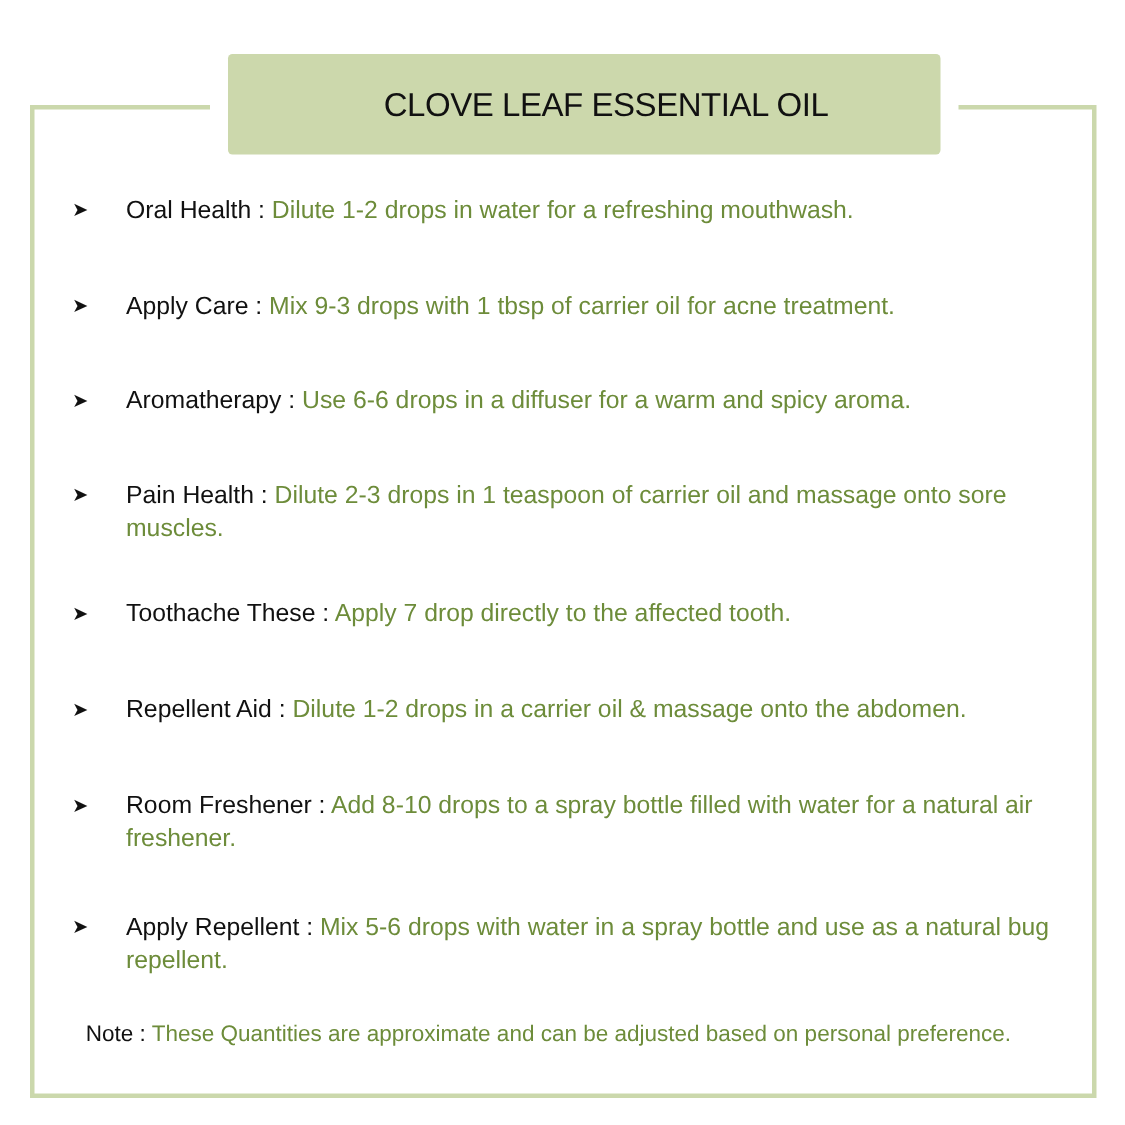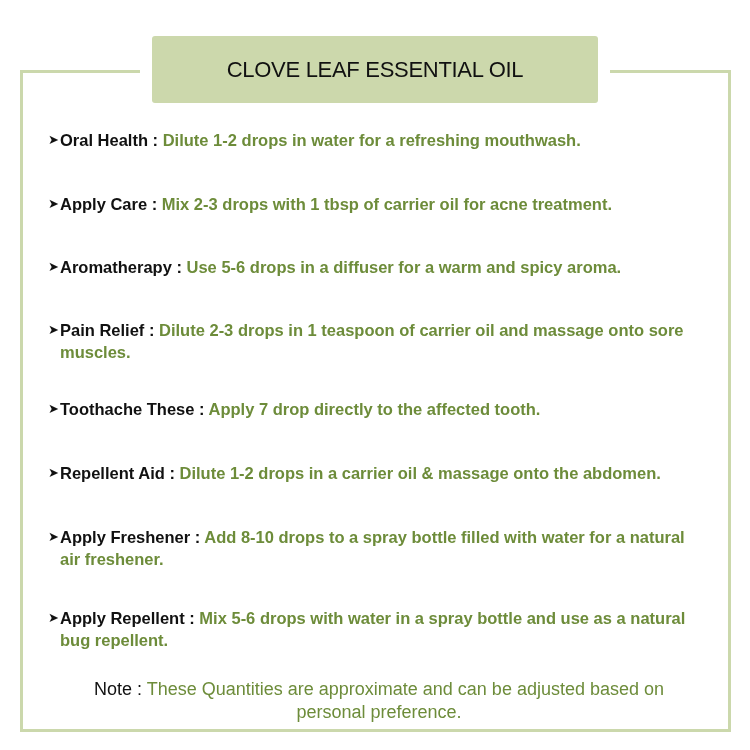--- a/index.html
+++ b/index.html
@@ -30,20 +30,21 @@
       width: 446px;
       height: 67px;
       background: #ccd8ac;
       border-radius: 3px;
       display: flex;
       flex-direction: column;
       align-items: center;
       justify-content: center;
       z-index: 2;
       box-shadow: 0 0 0 12px #ffffff;
+      padding-left: 29px;
     }
     .title-line {
       font-size: 22px;
       line-height: 26px;
       color: #111111;
       letter-spacing: -0.3px;
       text-align: center;
     }
     .item {
       position: absolute;
@@ -54,37 +55,36 @@
     }
     .bullet {
       position: absolute;
       left: 0;
       top: 0;
       color: #111111;
       font-size: 13px;
       line-height: 22px;
     }
     .item-text {
-      margin-left: 12px;
+      margin-left: 36px;
       display: block;
-      font-weight: bold;
     }
     .label {
       color: #111111;
     }
     .desc {
       color: #6d8c3a;
     }
     .note {
       position: absolute;
-      left: 64px;
+      left: 44px;
       width: 630px;
       top: 678px;
-      text-align: center;
-      font-size: 18px;
+      text-align: right;
+      font-size: 15px;
       line-height: 23px;
     }
     .note .label { color: #111111; }
     .note .desc { color: #6d8c3a; }
   </style>
 </head>
 <body>
 
 <div class="frame"></div>
 
@@ -95,56 +95,56 @@
 <div class="item" style="top:129px;">
   <span class="bullet">➤</span>
   <span class="item-text">
     <span class="label">Oral Health : </span><span class="desc">Dilute 1-2 drops in water for a refreshing mouthwash.</span>
   </span>
 </div>
 
 <div class="item" style="top:193px;">
   <span class="bullet">➤</span>
   <span class="item-text">
-    <span class="label">Apply Care : </span><span class="desc">Mix 2-3 drops with 1 tbsp of carrier oil for acne treatment.</span>
+    <span class="label">Apply Care : </span><span class="desc">Mix 9-3 drops with 1 tbsp of carrier oil for acne treatment.</span>
   </span>
 </div>
 
 <div class="item" style="top:256px;">
   <span class="bullet">➤</span>
   <span class="item-text">
-    <span class="label">Aromatherapy : </span><span class="desc">Use 5-6 drops in a diffuser for a warm and spicy aroma.</span>
+    <span class="label">Aromatherapy : </span><span class="desc">Use 6-6 drops in a diffuser for a warm and spicy aroma.</span>
   </span>
 </div>
 
 <div class="item" style="top:319px; width:660px;">
   <span class="bullet">➤</span>
   <span class="item-text">
-    <span class="label">Pain Relief : </span><span class="desc">Dilute 2-3 drops in 1 teaspoon of carrier oil and massage onto sore muscles.</span>
+    <span class="label">Pain Health : </span><span class="desc">Dilute 2-3 drops in 1 teaspoon of carrier oil and massage onto sore muscles.</span>
   </span>
 </div>
 
 <div class="item" style="top:398px;">
   <span class="bullet">➤</span>
   <span class="item-text">
     <span class="label">Toothache These : </span><span class="desc">Apply 7 drop directly to the affected tooth.</span>
   </span>
 </div>
 
 <div class="item" style="top:462px; width:700px;">
   <span class="bullet">➤</span>
   <span class="item-text">
     <span class="label">Repellent Aid : </span><span class="desc">Dilute 1-2 drops in a carrier oil &amp; massage onto the abdomen.</span>
   </span>
 </div>
 
 <div class="item" style="top:526px; width:650px;">
   <span class="bullet">➤</span>
   <span class="item-text">
-    <span class="label">Apply Freshener : </span><span class="desc">Add 8-10 drops to a spray bottle filled with water for a natural air freshener.</span>
+    <span class="label">Room Freshener : </span><span class="desc">Add 8-10 drops to a spray bottle filled with water for a natural air freshener.</span>
   </span>
 </div>
 
 <div class="item" style="top:607px; width:660px;">
   <span class="bullet">➤</span>
   <span class="item-text">
     <span class="label">Apply Repellent : </span><span class="desc">Mix 5-6 drops with water in a spray bottle and use as a natural bug repellent.</span>
   </span>
 </div>
 

